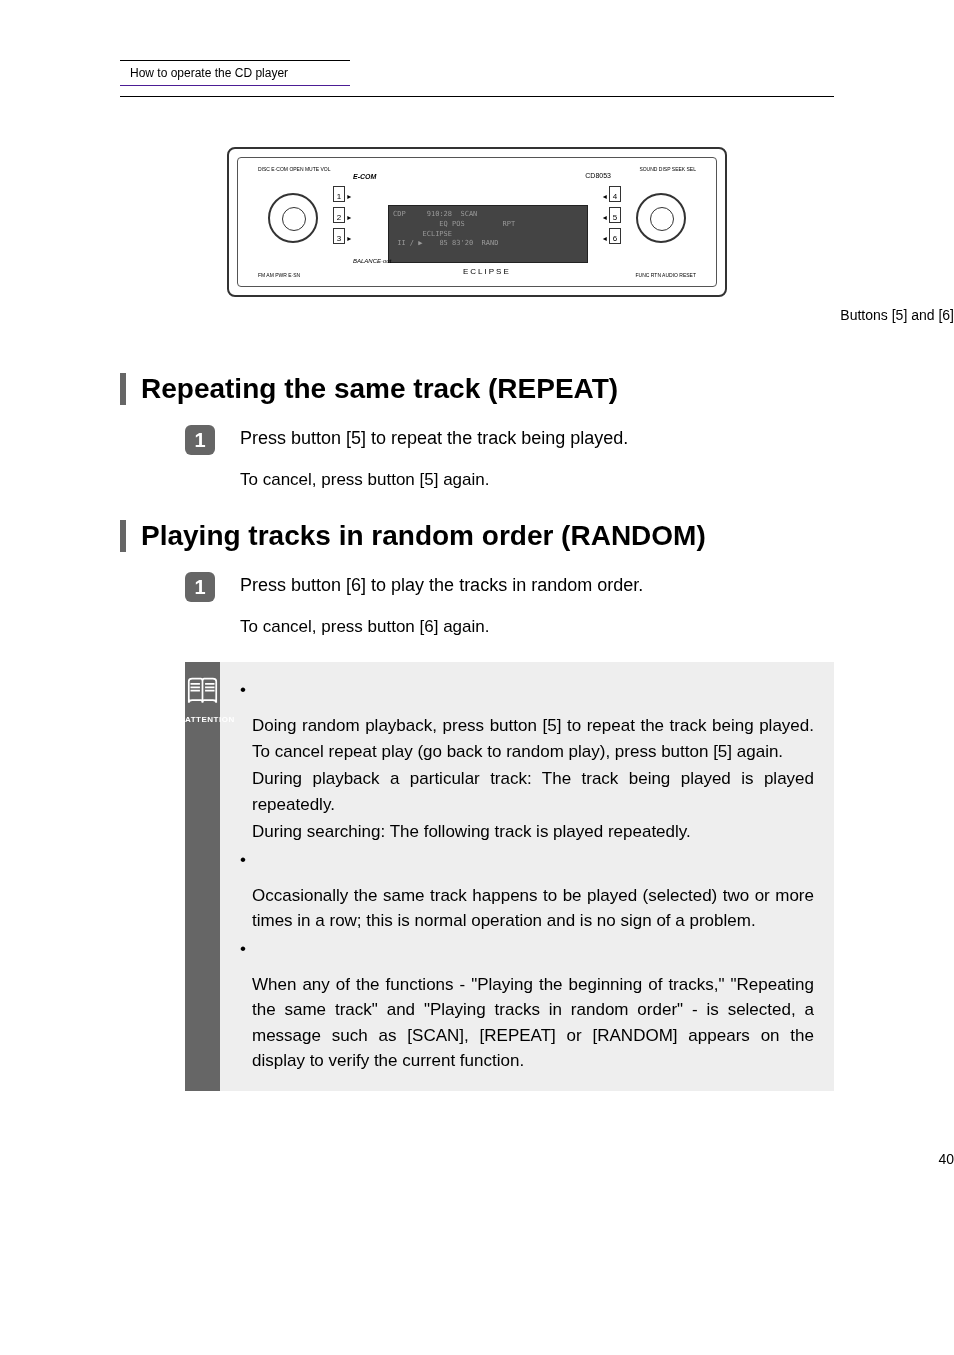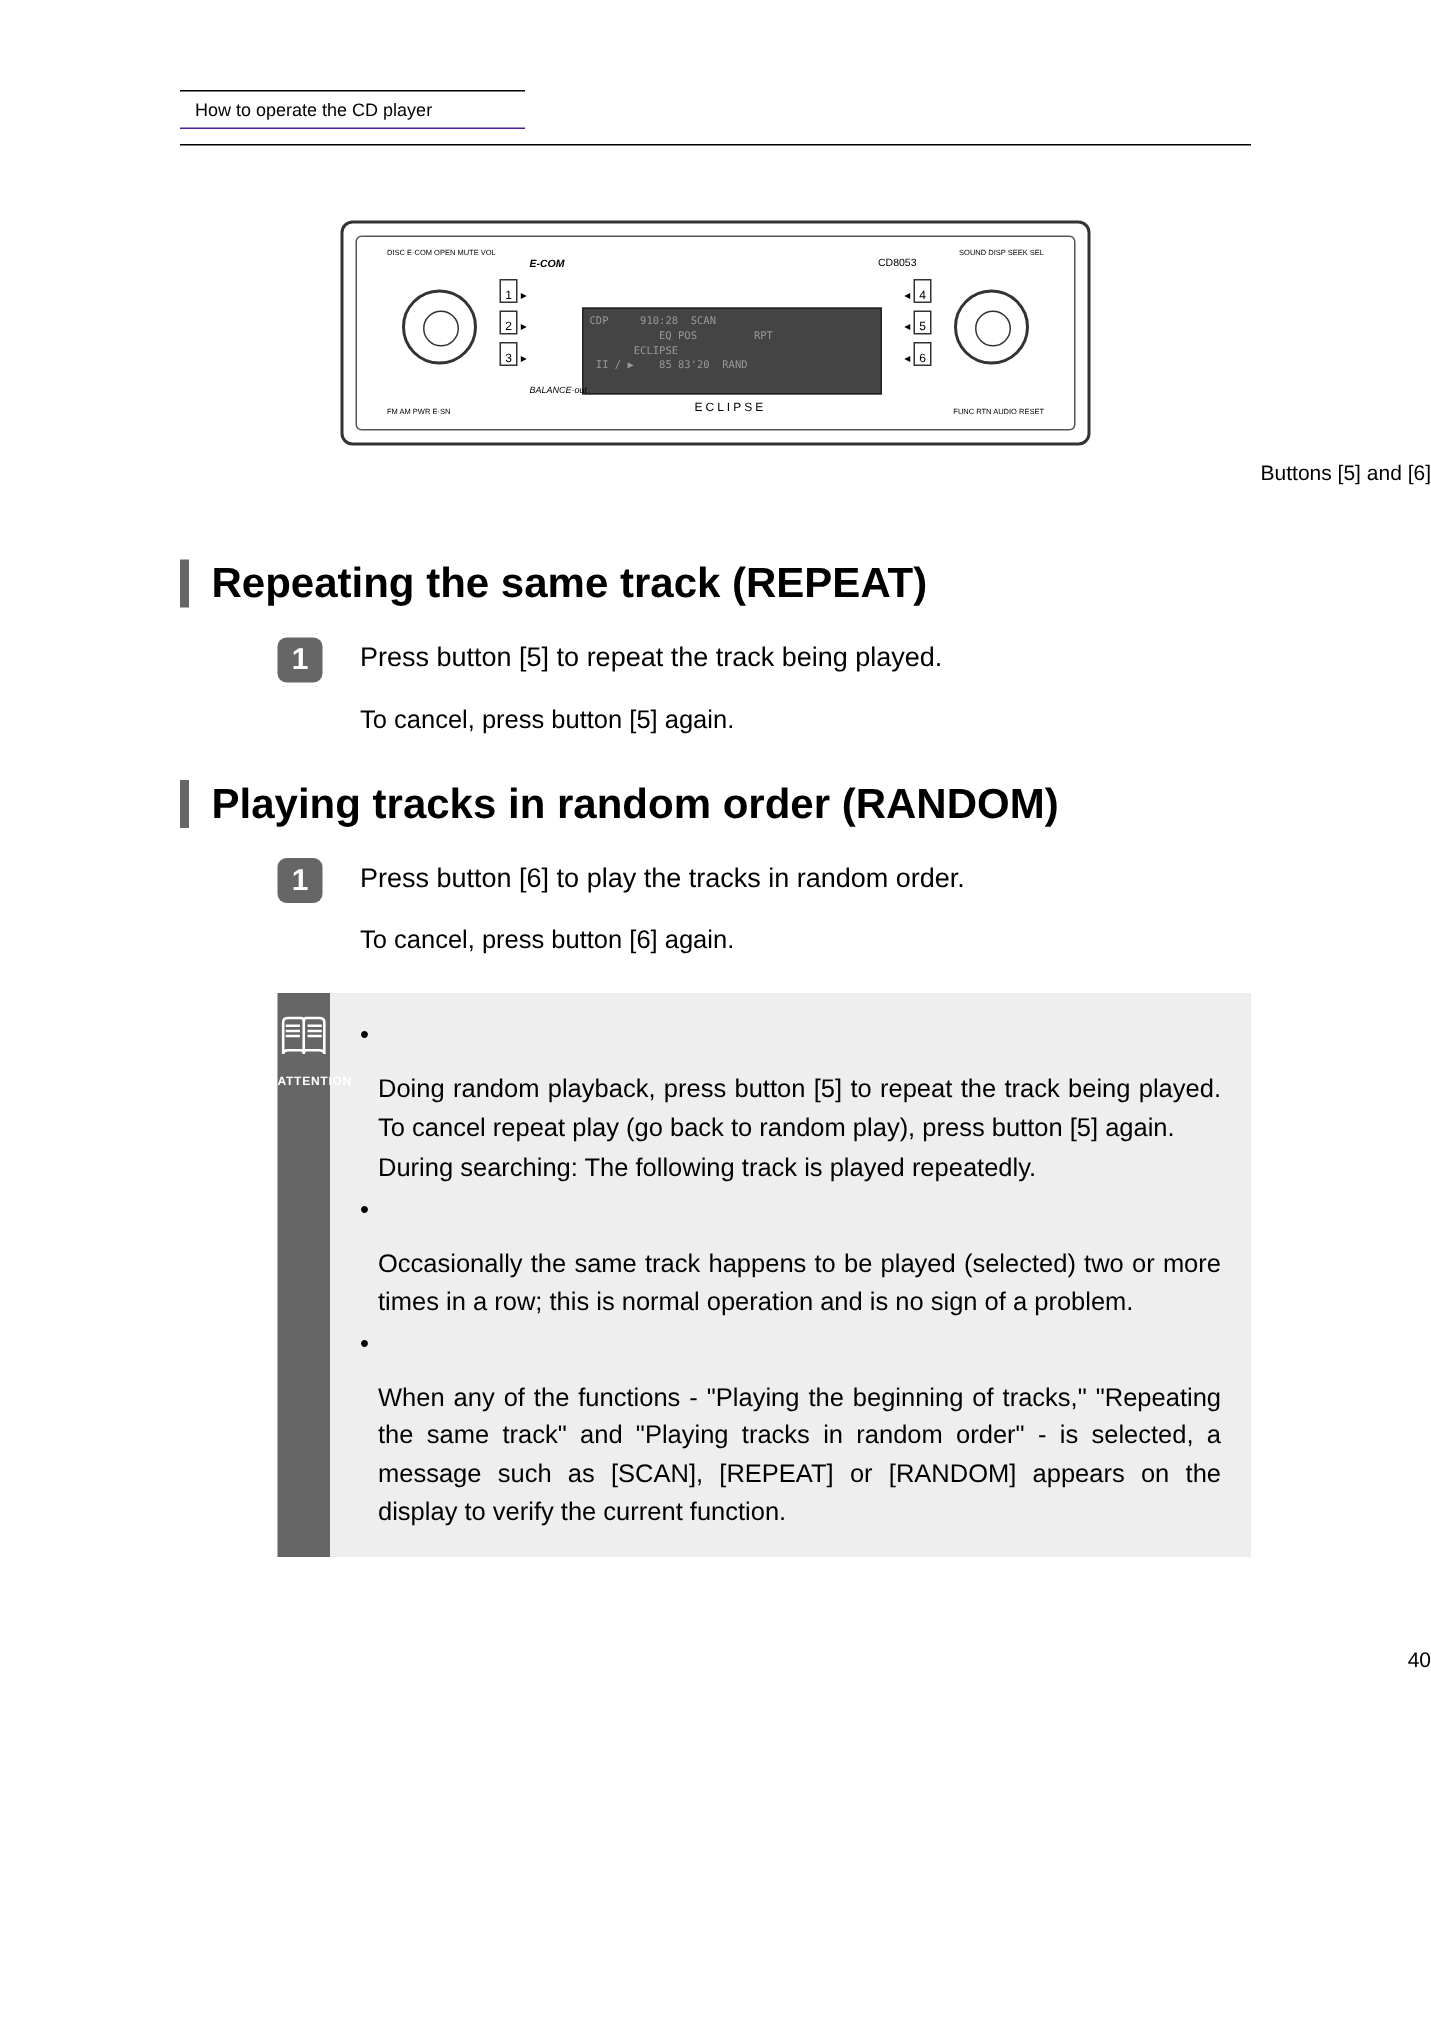--- a/index.html
+++ b/index.html
@@ -348,20 +348,21 @@
     <svg class="attention-icon" viewBox="0 0 40 35">
       <path d="M4 5 Q4 2 8 2 L18 2 Q20 2 20 5 L20 30 Q20 27 18 27 L8 27 Q4 27 4 30 Z M20 5 Q20 2 22 2 L32 2 Q36 2 36 5 L36 30 Q36 27 32 27 L22 27 Q20 27 20 30 Z M6 8 L17 8 M6 12 L17 12 M6 16 L17 16 M23 8 L34 8 M23 12 L34 12 M23 16 L34 16" fill="none" stroke="#fff" stroke-width="2"></path>
     </svg>
     <div class="attention-label">ATTENTION</div>
   </div>
   <div class="attention-content">
     <div class="bullet-item">
       <div class="bullet">•</div>
       <div class="bullet-text">Doing random playback, press button [5] to repeat the track being played. To cancel repeat play (go back to random play), press button [5] again.</div>
     </div>
+    <div class="indented">During playback a particular track: The track being played is played repeatedly.</div>
     <div class="indented">During searching: The following track is played repeatedly.</div>
     <div class="bullet-item">
       <div class="bullet">•</div>
       <div class="bullet-text">Occasionally the same track happens to be played (selected) two or more times in a row; this is normal operation and is no sign of a problem.</div>
     </div>
     <div class="bullet-item">
       <div class="bullet">•</div>
       <div class="bullet-text">When any of the functions - "Playing the beginning of tracks," "Repeating the same track" and "Playing tracks in random order" - is selected, a message such as [SCAN], [REPEAT] or [RANDOM] appears on the display to verify the current function.</div>
     </div>
   </div>

